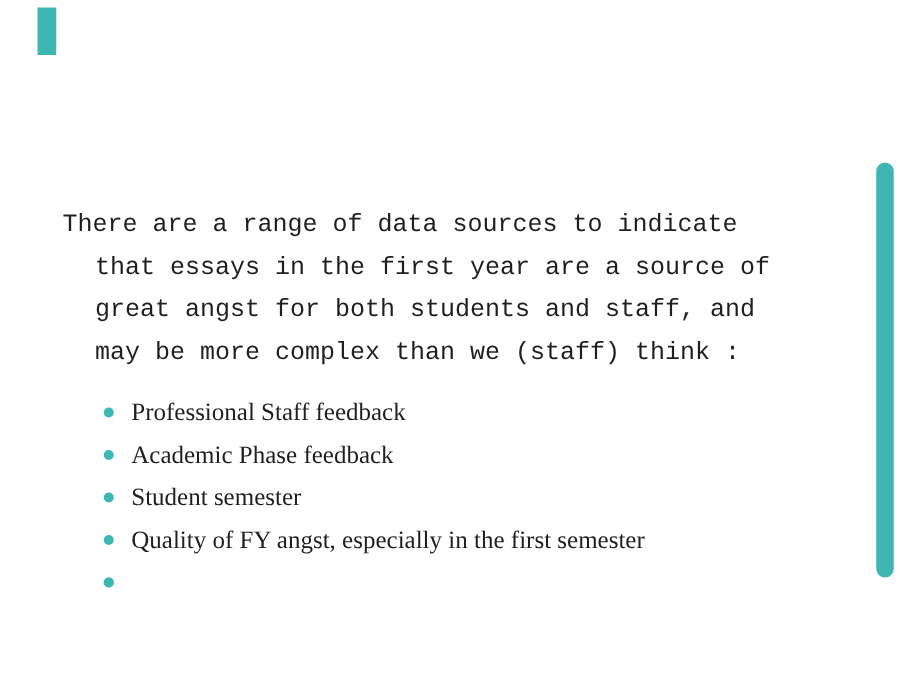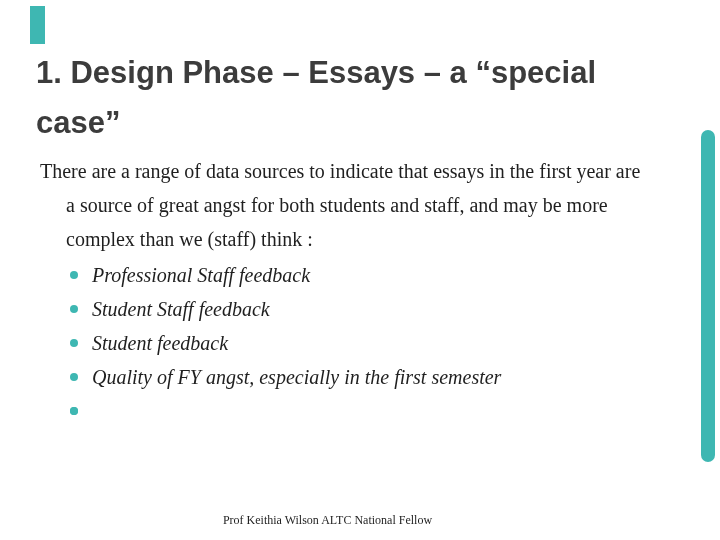--- a/index.html
+++ b/index.html
@@ -47,29 +47,29 @@
   .body-block {
     position: absolute;
     left: 38px;
     top: 152px;
     width: 618px;
     font-size: 20px;
     line-height: 34px;
     color: var(--body-color);
   }
   .intro {
-    margin: 2px;
+    margin: 12px;
     padding-left: 26px;
     text-indent: -26px;
+    font-family: Liberation Mono, monospace;
   }
   .bullet-list {
     list-style: none;
-    margin: 0;
+    margin: 13px;
     padding: 0 0 0 26px;
-    font-style: italic;
   }
   .bullet-item {
     position: relative;
     padding-left: 28px;
   }
   .bullet-dot {
     position: absolute;
     left: 6px;
     top: 13px;
     width: 8px;
@@ -88,46 +88,44 @@
   }
 </style>
 </head>
 <body>
 
 <div class="slide">
 
   <div class="accent-top-left"></div>
   <div class="accent-right-bar"></div>
 
-  <h1 class="title">1. Design Phase – Essays – a “special case”</h1>
 
   <div class="body-block">
     <p class="intro">There are a range of data sources to indicate that essays in the first year are a source of great angst for both students and staff, and may be more complex than we (staff) think :</p>
 
     <ul class="bullet-list">
       <li class="bullet-item">
         <span class="bullet-dot"></span>
         <span>Professional Staff feedback</span>
       </li>
       <li class="bullet-item">
         <span class="bullet-dot"></span>
-        <span>Student Staff feedback</span>
+        <span>Academic Phase feedback</span>
       </li>
       <li class="bullet-item">
         <span class="bullet-dot"></span>
-        <span>Student feedback</span>
+        <span>Student semester</span>
       </li>
       <li class="bullet-item">
         <span class="bullet-dot"></span>
         <span>Quality of FY angst, especially in the first semester</span>
       </li>
       <li class="bullet-item">
         <span class="bullet-dot"></span>
       </li>
       <li class="bullet-item">
         <span class="bullet-dot"></span>
       </li>
     </ul>
   </div>
 
-  <div class="footer">Prof Keithia Wilson ALTC National Fellow</div>
 
 </div>
 
 </body></html>

